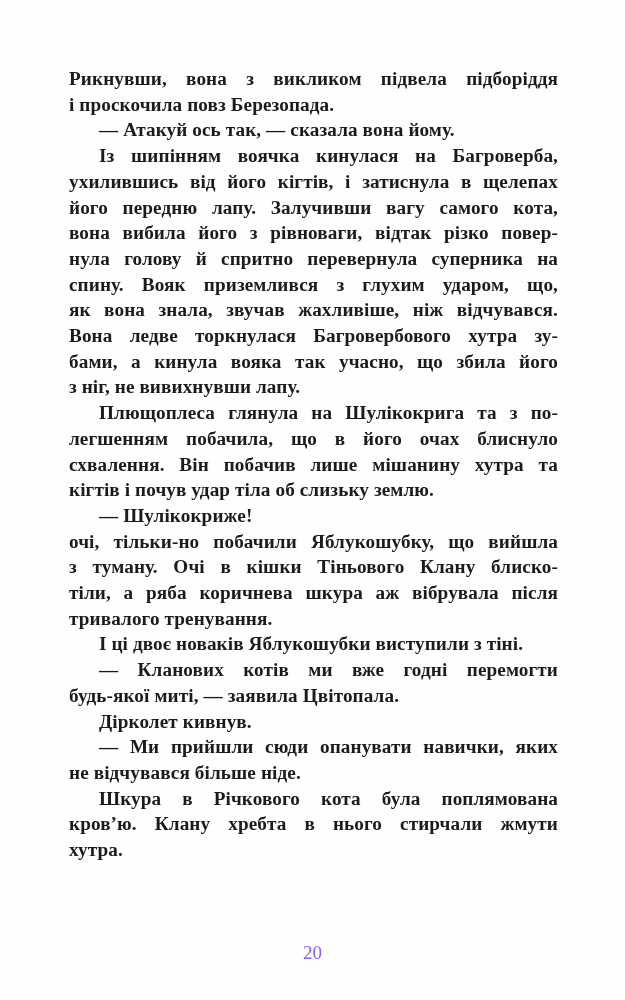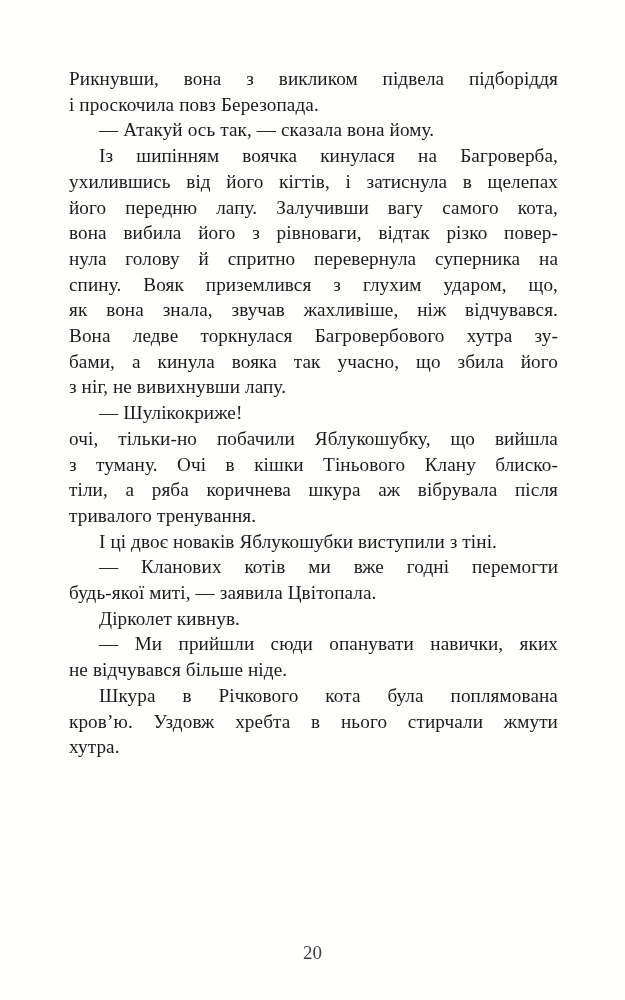--- a/index.html
+++ b/index.html
@@ -25,40 +25,41 @@
     left: 69px;
     top: 66px;
     width: 489px;
     font-size: 19.2px;
     line-height: 25.7px;
     letter-spacing: 0.1px;
   }
   .paragraph {
     margin: 0;
     padding: 0;
+    font-weight: bold;
   }
   .line {
     text-align: justify;
     text-align-last: justify;
   }
   .line.last {
     text-align: right;
     text-align-last: left;
   }
   .line.indent {
     padding-left: 30px;
   }
   .page-number {
     position: absolute;
     left: 0;
     right: 0;
     top: 942px;
     text-align: center;
     font-size: 19px;
-    color: #404040;
+    color: #8b5cf6;
   }
 </style>
 </head>
 <body>
 
 <div class="page">
   <div class="text-block" id="text-block">
       <div class="paragraph">
         <div class="line">Рикнувши, вона з викликом підвела підборіддя</div>
         <div class="line last">і проскочила повз Березопада.</div>
@@ -72,20 +73,26 @@
         <div class="line">його передню лапу. Залучивши вагу самого кота,</div>
         <div class="line">вона вибила його з рівноваги, відтак різко повер-</div>
         <div class="line">нула голову й спритно перевернула суперника на</div>
         <div class="line">спину. Вояк приземлився з глухим ударом, що,</div>
         <div class="line">як вона знала, звучав жахливіше, ніж відчувався.</div>
         <div class="line">Вона ледве торкнулася Багровербового хутра зу-</div>
         <div class="line">бами, а кинула вояка так учасно, що збила його</div>
         <div class="line last">з ніг, не вивихнувши лапу.</div>
       </div>
       <div class="paragraph">
+        <div class="line indent">Плющоплеса глянула на Шулікокрига та з по-</div>
+        <div class="line">легшенням побачила, що в його очах блиснуло</div>
+        <div class="line">схвалення. Він побачив лише мішанину хутра та</div>
+        <div class="line last">кігтів і почув удар тіла об слизьку землю.</div>
+      </div>
+      <div class="paragraph">
         <div class="line last indent">— Шулікокриже!</div>
       </div>
       <div class="paragraph">
         <div class="line">очі, тільки-но побачили Яблукошубку, що вийшла</div>
         <div class="line">з туману. Очі в кішки Тіньового Клану блиско-</div>
         <div class="line">тіли, а ряба коричнева шкура аж вібрувала після</div>
         <div class="line last">тривалого тренування.</div>
       </div>
       <div class="paragraph">
         <div class="line last indent">І ці двоє новаків Яблукошубки виступили з тіні.</div>
@@ -96,18 +103,18 @@
       </div>
       <div class="paragraph">
         <div class="line last indent">Дірколет кивнув.</div>
       </div>
       <div class="paragraph">
         <div class="line indent">— Ми прийшли сюди опанувати навички, яких</div>
         <div class="line last">не відчувався більше ніде.</div>
       </div>
       <div class="paragraph">
         <div class="line indent">Шкура в Річкового кота була поплямована</div>
-        <div class="line">кров’ю. Уздовж хребта в нього стирчали жмути</div>
+        <div class="line">кров’ю. Клану хребта в нього стирчали жмути</div>
         <div class="line last">хутра.</div>
       </div>
     </div>
   <div class="page-number">20</div>
 </div>
 
 </body></html>

